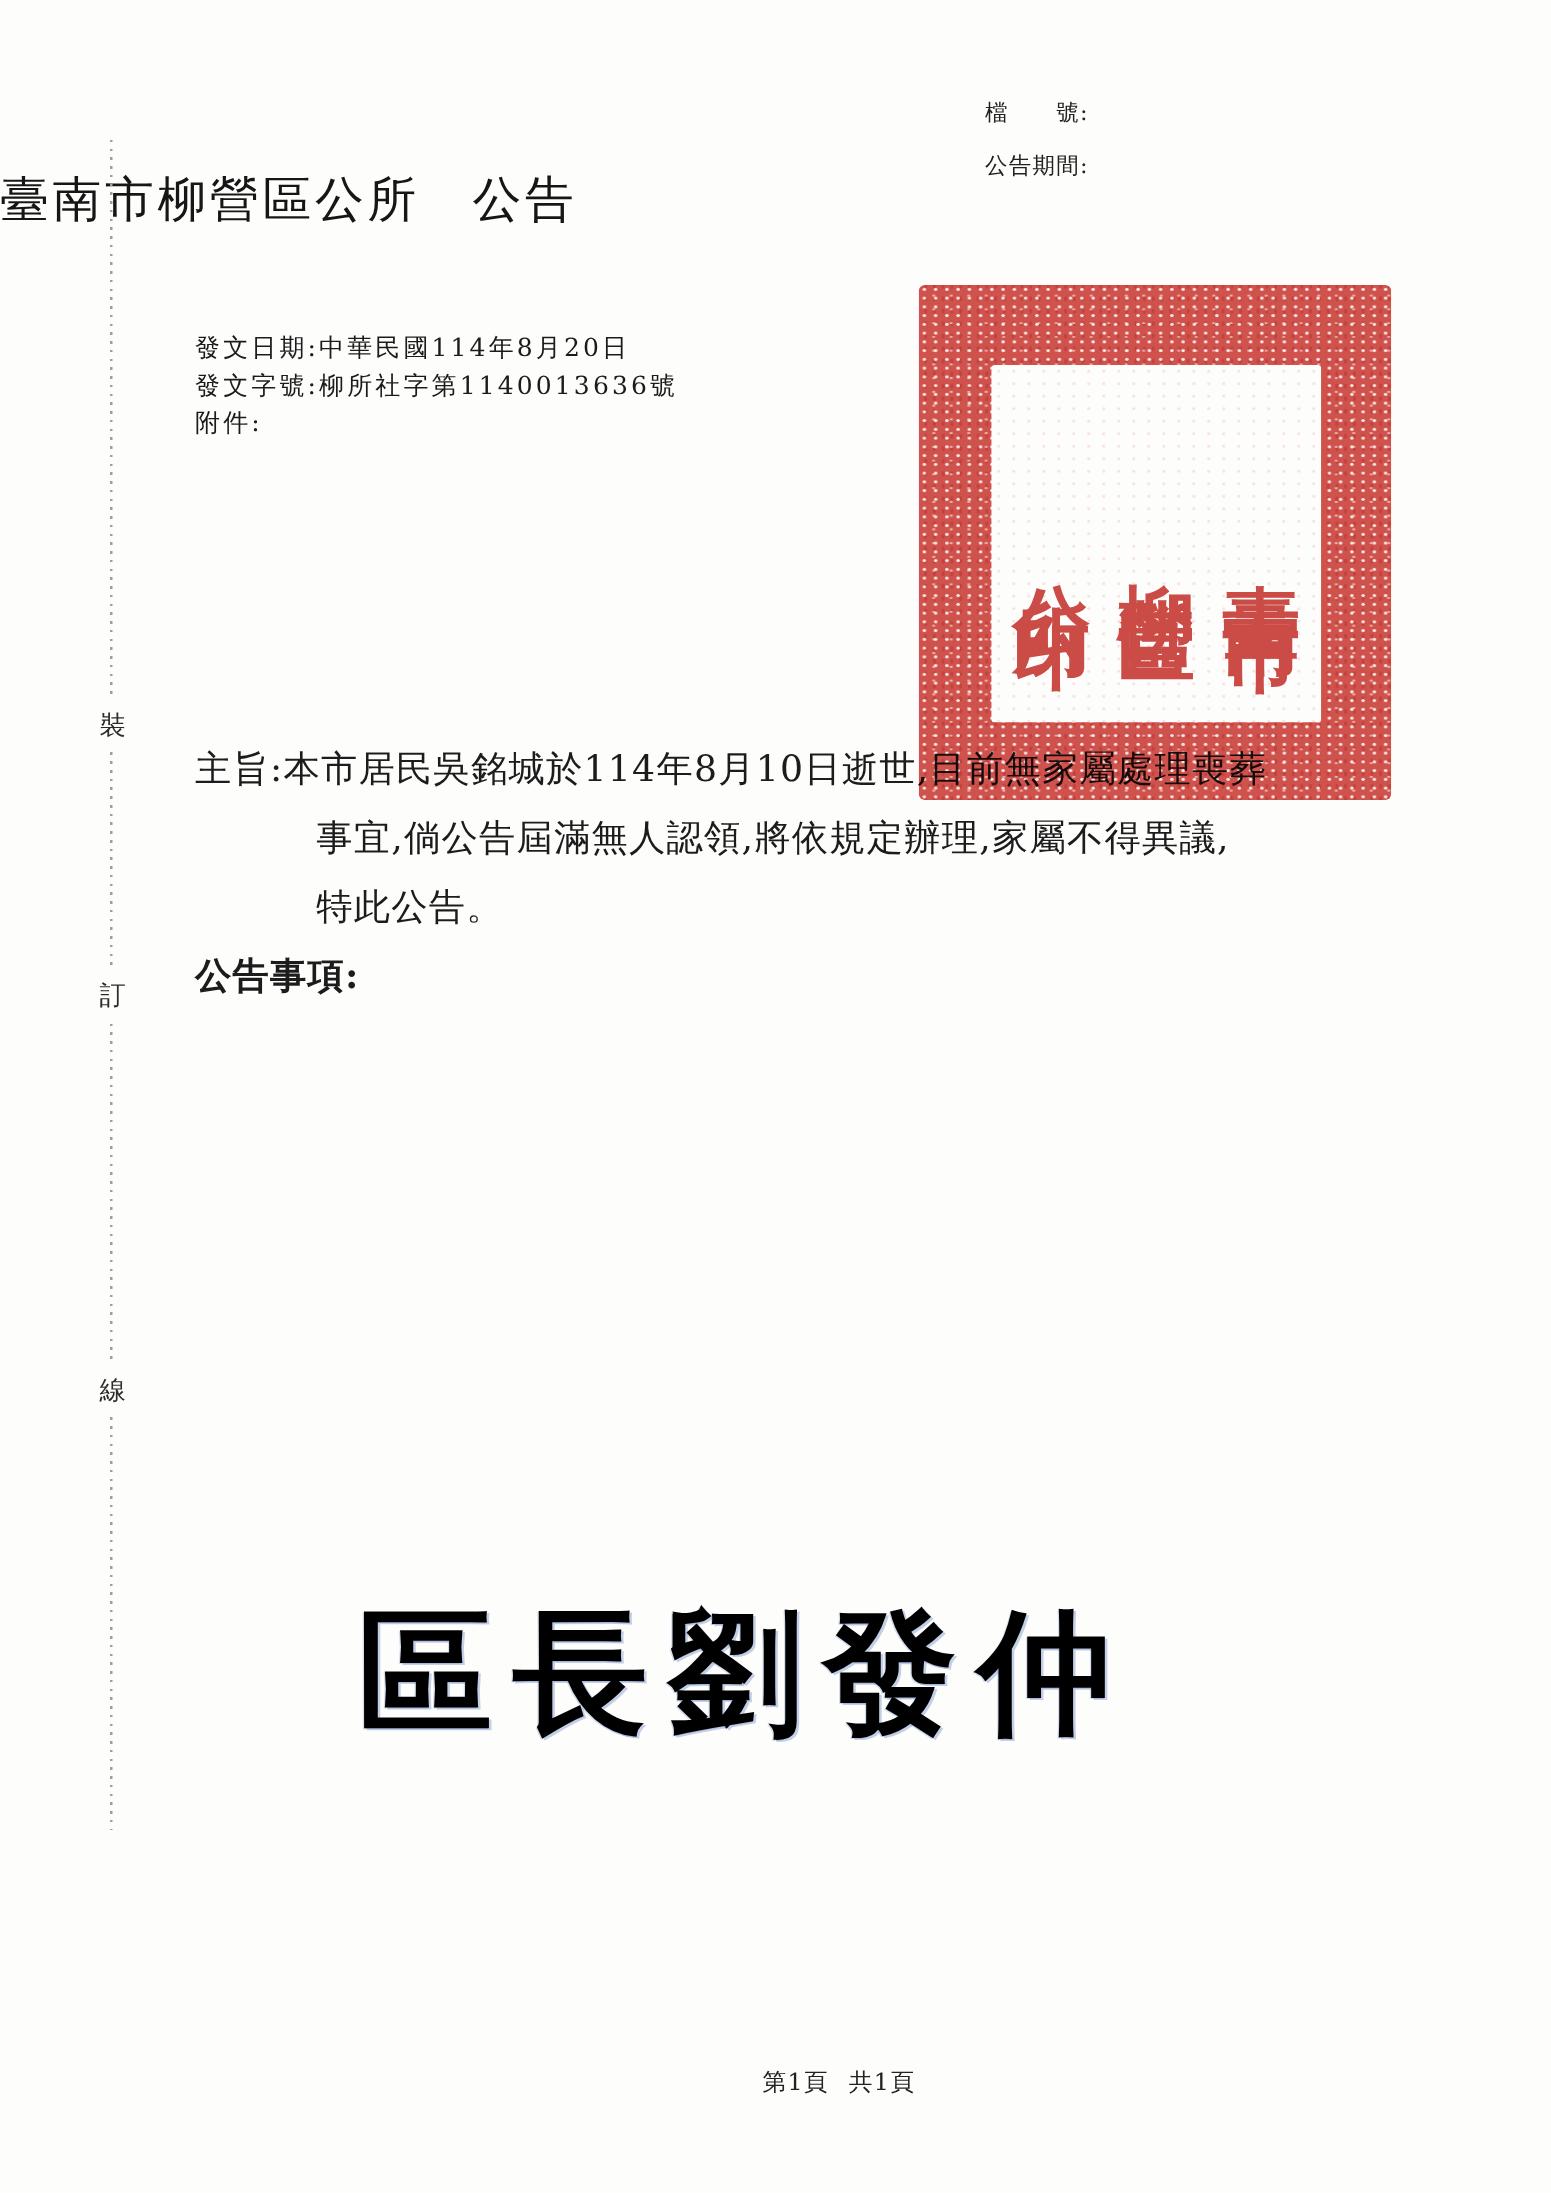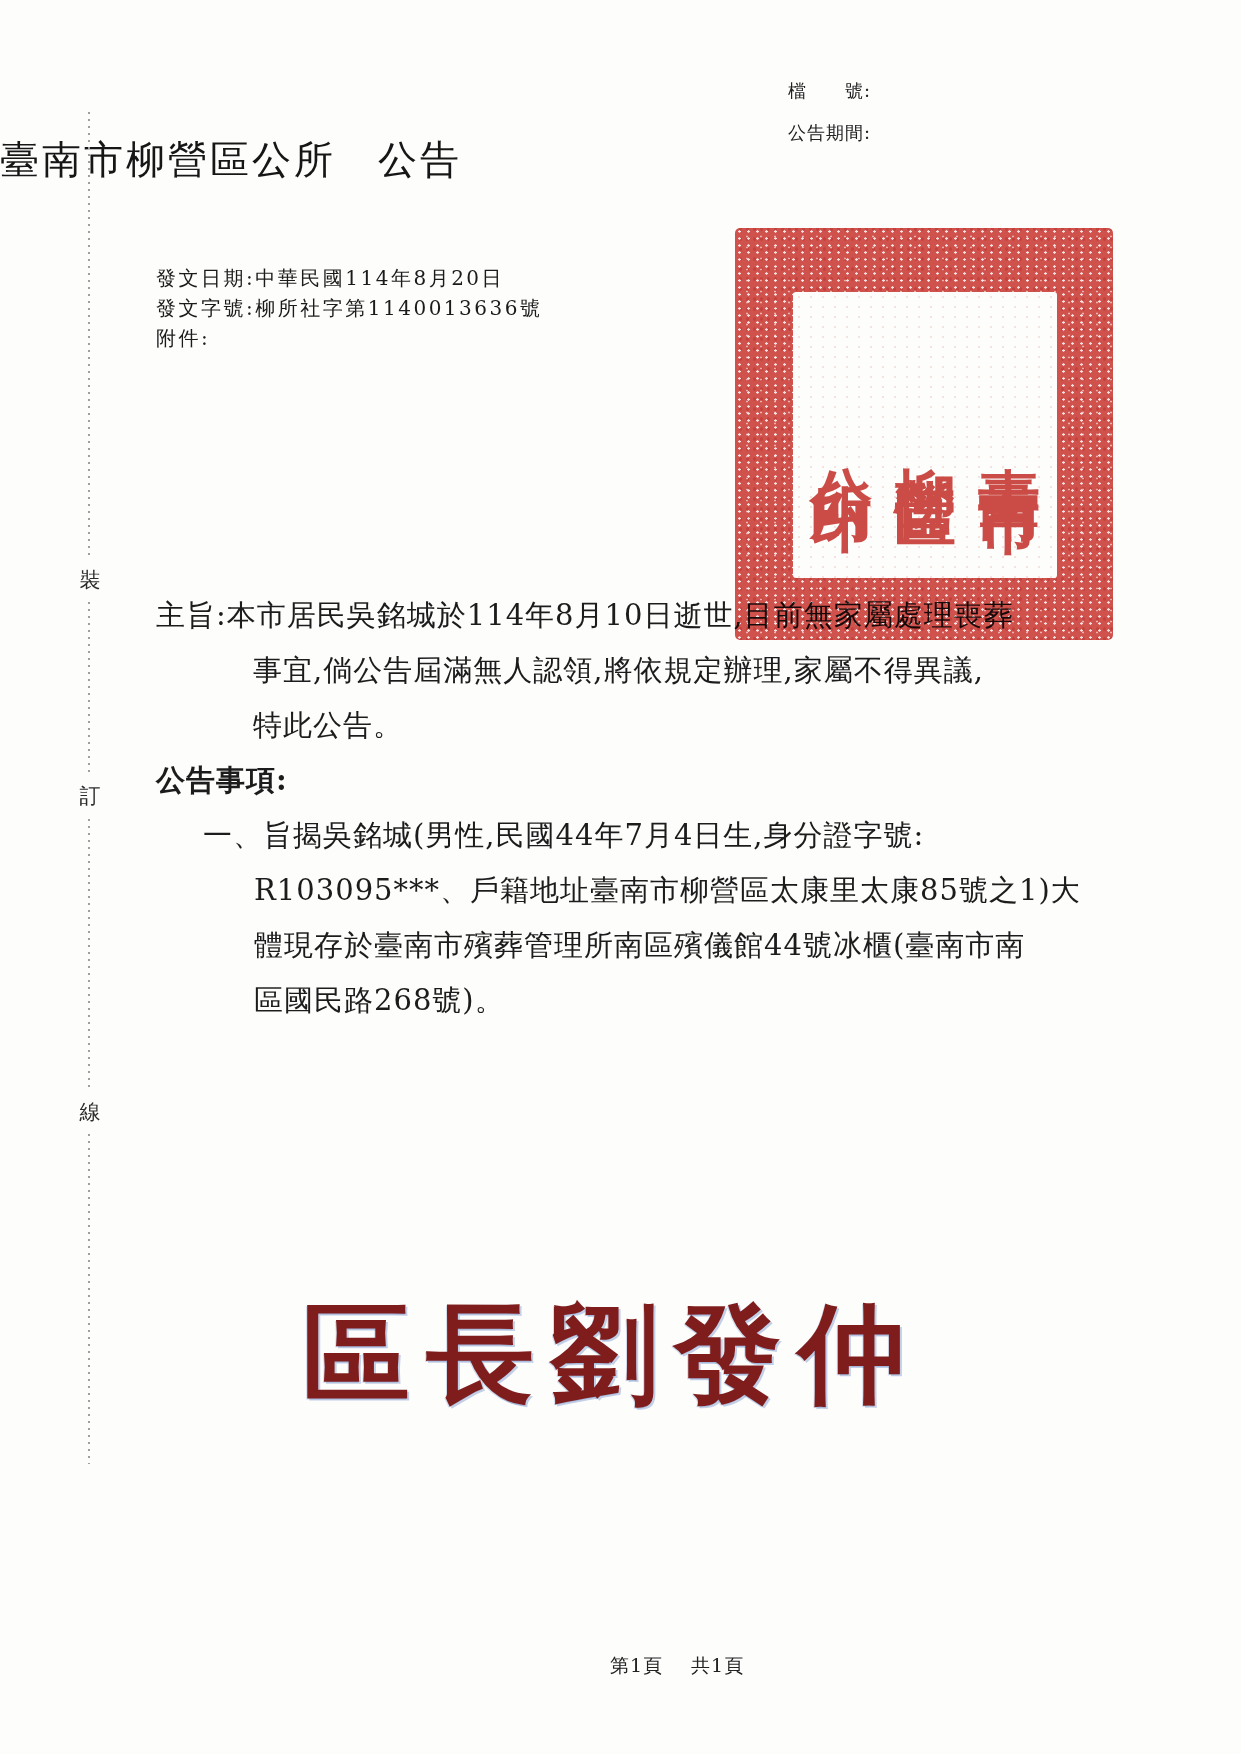--- a/index.html
+++ b/index.html
@@ -92,34 +92,33 @@
     font-size:29px; line-height:55px; letter-spacing:1px;
     color:#1c1c1c;
     z-index:2;
   }
   .hang { padding-left:97px; text-indent:-97px; white-space:pre-line; }
   .plainline { white-space:pre-line;font-weight:bold; }
   .item { margin-left:47px; padding-left:51px; text-indent:-51px; white-space:pre-line; }
 
   
   .signature {
-    left:302px; top:1266px; width:700px;
+    left:286px; top:1266px; width:700px;
     font-size:108px; font-weight:bold;
     letter-spacing:16px;
-    color:#7f1d1d;
+    color:#000000;
     text-shadow:2px 2px 0 rgba(46,89,176,.28), -1px 1px 0 rgba(46,89,176,.2);
     z-index:3;
-    margin-top:16px;
   }
 
   
   .footer {
     left:610px; top:1653px;
     font-size:19px; letter-spacing:1px; color:#222;
-    display:flex; gap:28px;
+    display:flex; gap:16px;
   }
 </style>
 </head>
 <body>
 
 <div class="abs archive-block">
   <div>檔　　號:</div>
   <div>公告期間:</div>
 </div>
 
@@ -143,24 +142,20 @@
 柳營區
 公所印</div>
   </div>
 </div>
 
 <div class="abs body-block">
   <div class="hang">主旨:本市居民吳銘城於114年8月10日逝世,目前無家屬處理喪葬
 事宜,倘公告屆滿無人認領,將依規定辦理,家屬不得異議,
 特此公告。</div>
   <div class="plainline">公告事項:</div>
-  <div class="item">一、旨揭吳銘城(男性,民國44年7月4日生,身分證字號:
-R103095***、戶籍地址臺南市柳營區太康里太康85號之1)大
-體現存於臺南市殯葬管理所南區殯儀館44號冰櫃(臺南市南
-區國民路268號)。</div>
 </div>
 
 <div class="abs signature">區長劉發仲</div>
 
 <div class="abs footer">
   <span>第1頁</span>
   <span>共1頁</span>
 </div>
 
 </body></html>

